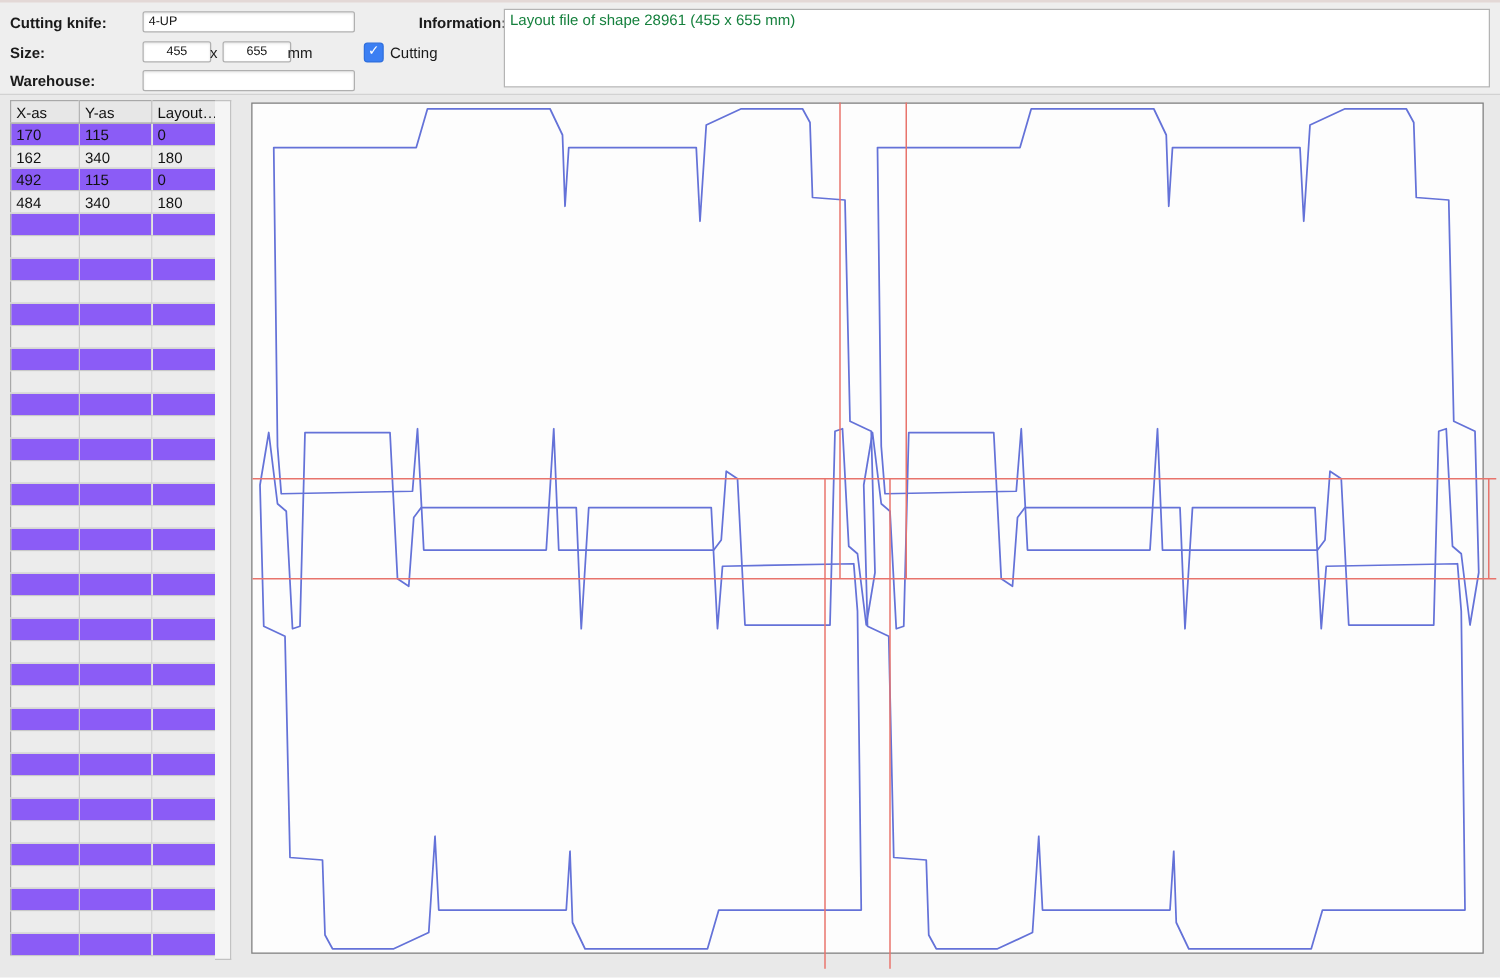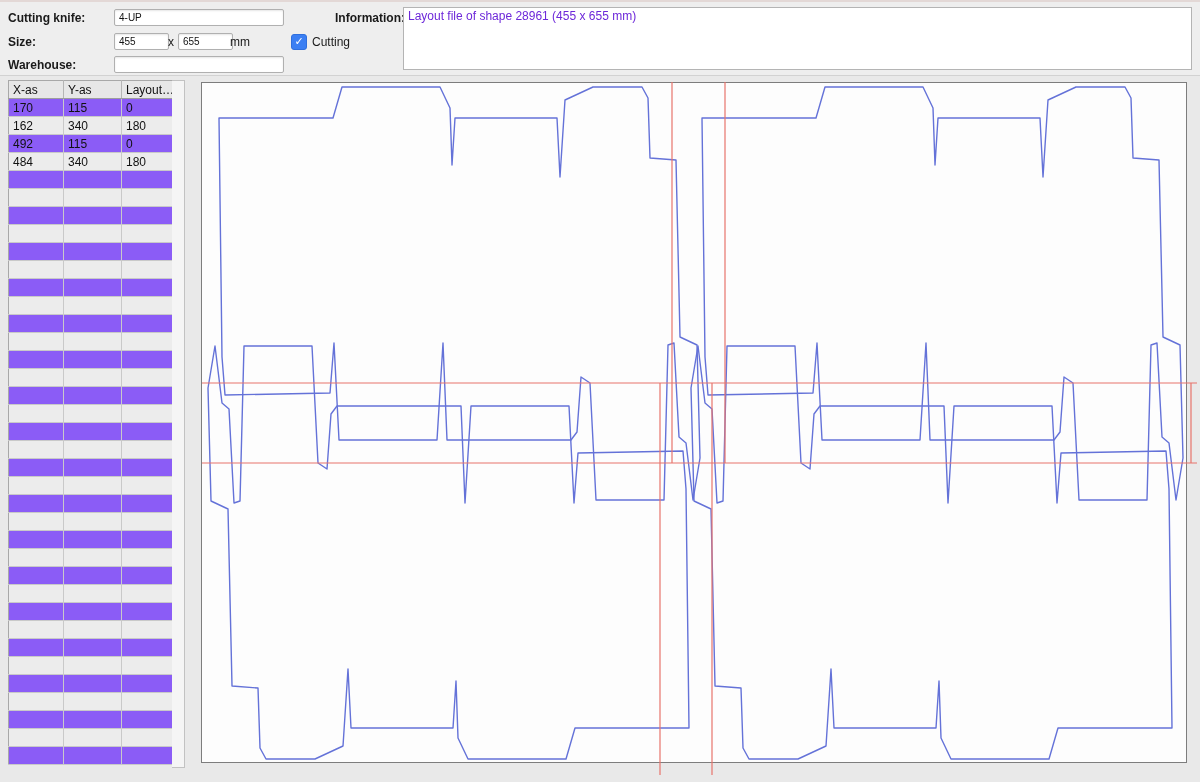--- a/index.html
+++ b/index.html
@@ -15,32 +15,32 @@
     position:absolute;left:0;top:0;width:1200px;height:76px;
     background:#eeeeee;border-top:2px solid #e3d8d6;border-bottom:1px solid #d2d2d2;
     box-sizing:border-box;
   }
   .lbl{position:absolute;font-weight:bold;font-size:12px;color:#1a1a1a;white-space:nowrap;}
   .inp{
     position:absolute;height:15px;border:1px solid #b0b0b0;border-radius:2px;
     background:#fff;font-family:inherit;font-size:10px;padding:0 4px;
     box-shadow:inset 0 1px 2px rgba(0,0,0,.10);outline:none;color:#111;
   }
-  .inp.center{}
+  .inp.center{text-align:center;}
   .plain{position:absolute;font-size:12px;color:#1a1a1a;}
   .checkbox{
     position:absolute;width:14px;height:14px;border-radius:3px;
     background:var(--accent);border:1px solid #2f6fdd;
     color:#fff;font-size:11px;font-weight:bold;line-height:13px;text-align:center;
     cursor:default;
   }
   .infoarea{
     position:absolute;left:403px;top:5px;width:789px;height:63px;
     border:1px solid #b4b4b4;background:#fff;font-family:inherit;font-size:12px;
-    padding:1px 4px;box-sizing:border-box;resize:none;outline:none;color:#6d28d9;
+    padding:1px 4px;box-sizing:border-box;resize:none;outline:none;color:#15803d;
     line-height:15px;
   }
   
   .postable{
     position:absolute;left:8px;top:80px;width:164px;
     border-collapse:collapse;table-layout:fixed;
     background:#fff;border:1px solid #a8a8a8;
   }
   .postable th{
     height:17px;background:#e7e7e7;font-weight:normal;font-size:12px;text-align:left;

